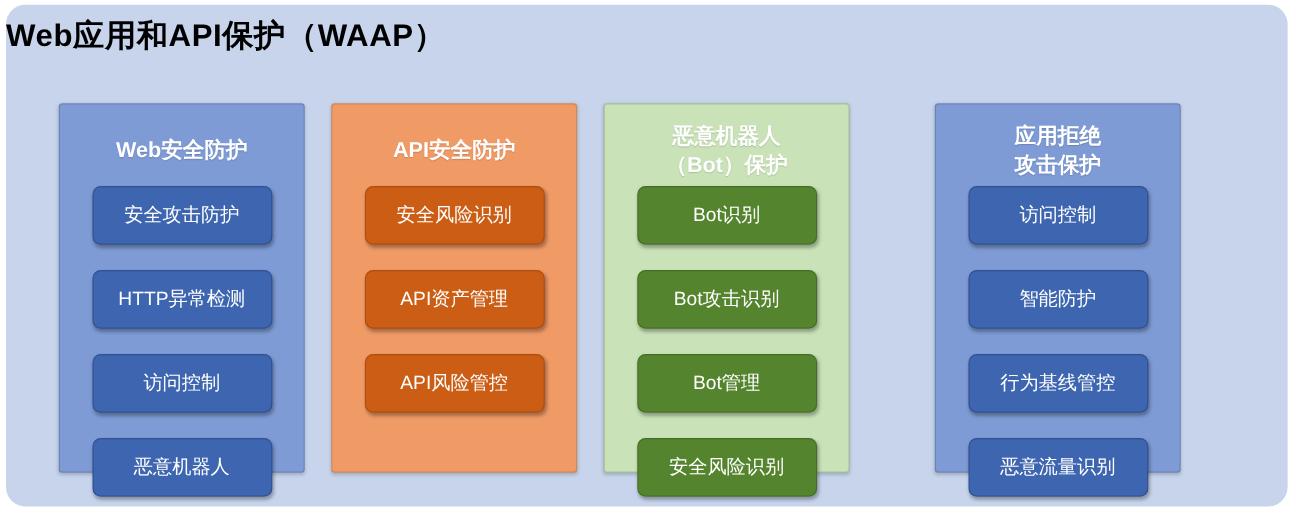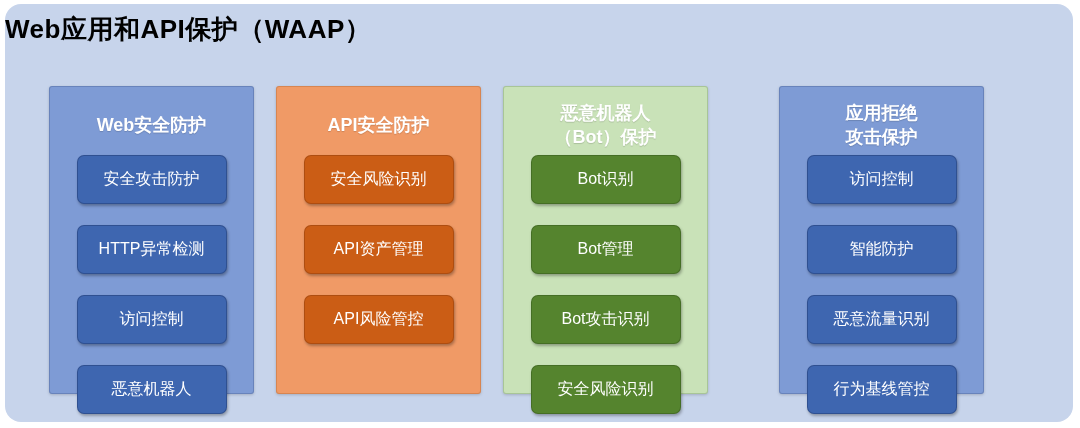--- a/index.html
+++ b/index.html
@@ -109,31 +109,31 @@
         <div class="feature-box">API资产管理</div>
         <div class="feature-box">API风险管控</div>
       </div>
     </div>
 
     <div class="column theme-green col-gap-small">
       <div class="column-header">恶意机器人
 （Bot）保护</div>
       <div class="items">
         <div class="feature-box">Bot识别</div>
+        <div class="feature-box">Bot攻击识别</div>
         <div class="feature-box">Bot管理</div>
-        <div class="feature-box">Bot攻击识别</div>
         <div class="feature-box">安全风险识别</div>
       </div>
     </div>
 
     <div class="column theme-blue col-gap-large">
       <div class="column-header">应用拒绝
 攻击保护</div>
       <div class="items">
         <div class="feature-box">访问控制</div>
         <div class="feature-box">智能防护</div>
+        <div class="feature-box">行为基线管控</div>
         <div class="feature-box">恶意流量识别</div>
-        <div class="feature-box">行为基线管控</div>
       </div>
     </div>
 
   </div>
 </div>
 
 </body></html>

